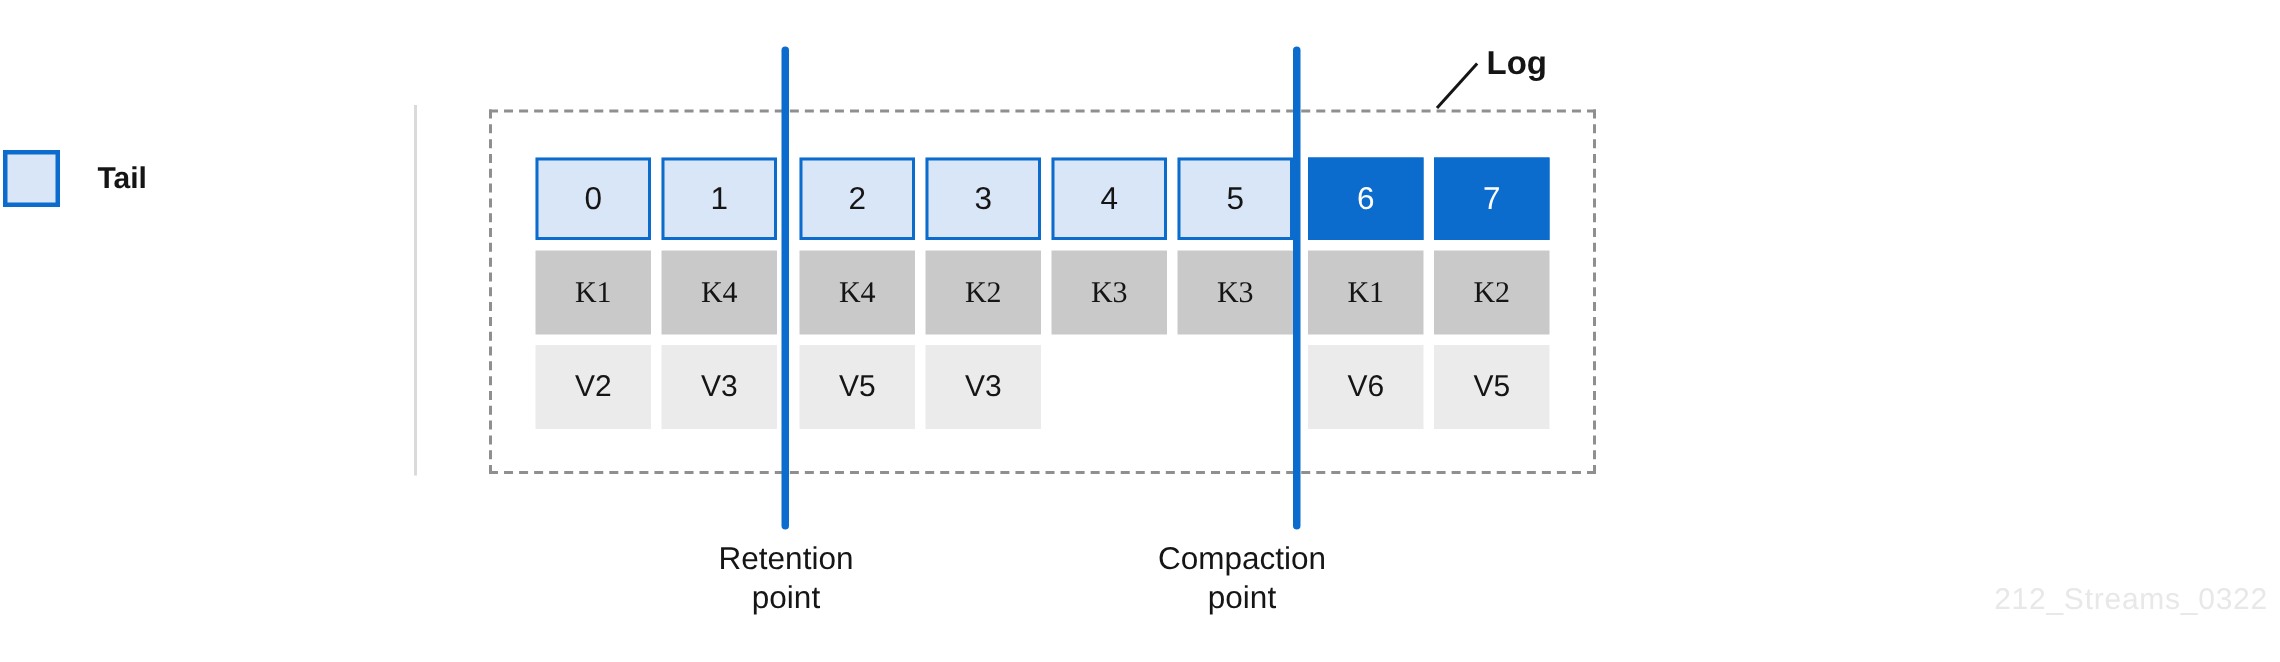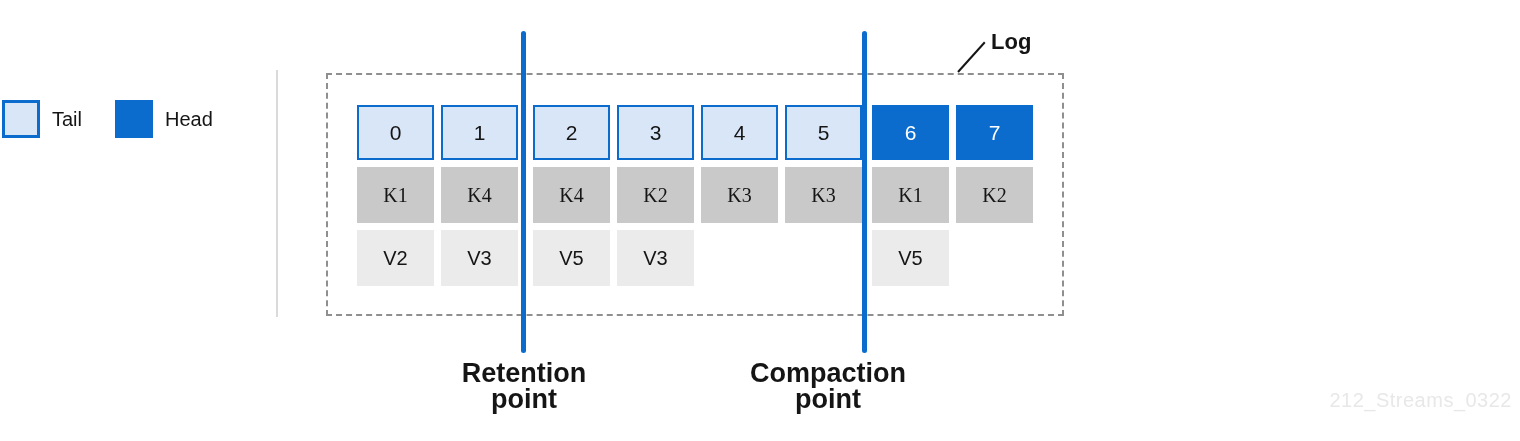--- a/index.html
+++ b/index.html
@@ -19,21 +19,21 @@
     overflow:hidden;
   }
 
   
   .legend{position:absolute;left:2px;top:100px;display:flex;align-items:center;}
   .legend-item{display:flex;align-items:center;}
   .legend-item + .legend-item{margin-left:33px;}
   .swatch{width:38px;height:38px;flex:0 0 auto;}
   .swatch.tail{background:var(--tail-fill);border:3px solid var(--accent);}
   .swatch.head{background:var(--accent);}
-  .legend-label{margin-left:12px;font-size:20px;font-weight:400;color:var(--text);text-align:center;}
+  .legend-label{margin-left:25px;font-size:20px;font-weight:700;color:var(--text);text-align:center;}
 
   
   .separator{position:absolute;left:276px;top:70px;width:2px;height:247px;background:#dadada;}
 
   
   .log-box{position:absolute;left:326px;top:73px;width:738px;height:243px;border:2px dashed #8f8f8f;}
 
   
   .log-callout-line{
     position:absolute;left:958px;top:71px;width:40px;height:2px;background:#151515;
@@ -57,41 +57,37 @@
   .cell-row.value-row .cell{height:56px;background:var(--value-fill);}
 
   
   .marker-line{
     position:absolute;top:31px;width:5px;height:322px;background:var(--accent);border-radius:3px;
   }
   .marker-line.retention{left:521px;}
   .marker-line.compaction{left:862px;}
   .marker-label{
     position:absolute;top:360px;transform:translateX(-50%);
-    text-align:center;font-size:27px;font-weight:700;line-height:26px;color:var(--text);
+    text-align:center;font-size:21px;font-weight:400;line-height:26px;color:var(--text);
   }
   .marker-label.retention{left:524px;}
   .marker-label.compaction{left:828px;}
 
   
   .watermark{position:absolute;right:8px;top:389px;font-size:20px;color:#e8e8e8;letter-spacing:0.5px;}
 </style>
 </head>
 <body>
 
 <div class="canvas">
 
   <div class="legend">
     <div class="legend-item">
       <span class="swatch tail"></span>
       <span class="legend-label">Tail</span>
-    </div>
-    <div class="legend-item">
-      <span class="swatch head"></span>
-      <span class="legend-label">Head</span>
     </div>
   </div>
 
   <div class="separator"></div>
 
   <div class="log-box"></div>
 
   <div class="log-callout-line"></div>
   <div class="log-callout-label">Log</div>
 
@@ -131,20 +127,21 @@
       <div class="cell-group">
         <div class="cell-row offset-row">
           <div class="cell head">6</div>
           <div class="cell head">7</div>
         </div>
         <div class="cell-row key-row">
           <div class="cell">K1</div>
           <div class="cell">K2</div>
         </div>
         <div class="cell-row value-row">
+          <div class="cell">V6</div>
           <div class="cell">V5</div>
         </div>
       </div>
     </div>
 
   <div class="marker-line retention"></div>
   <div class="marker-line compaction"></div>
 
   <div class="marker-label retention">
     <span>Retention</span><br>

